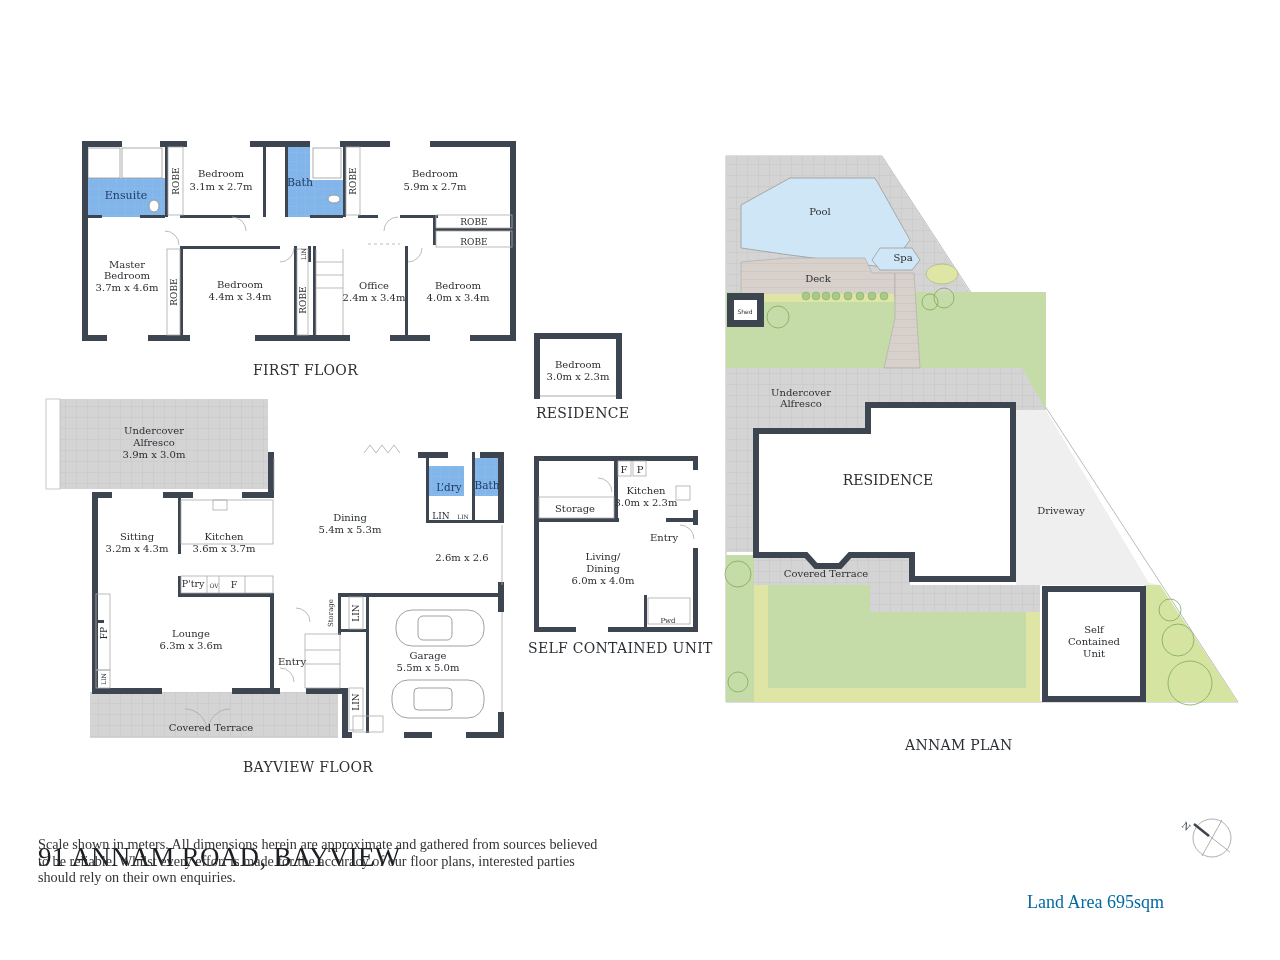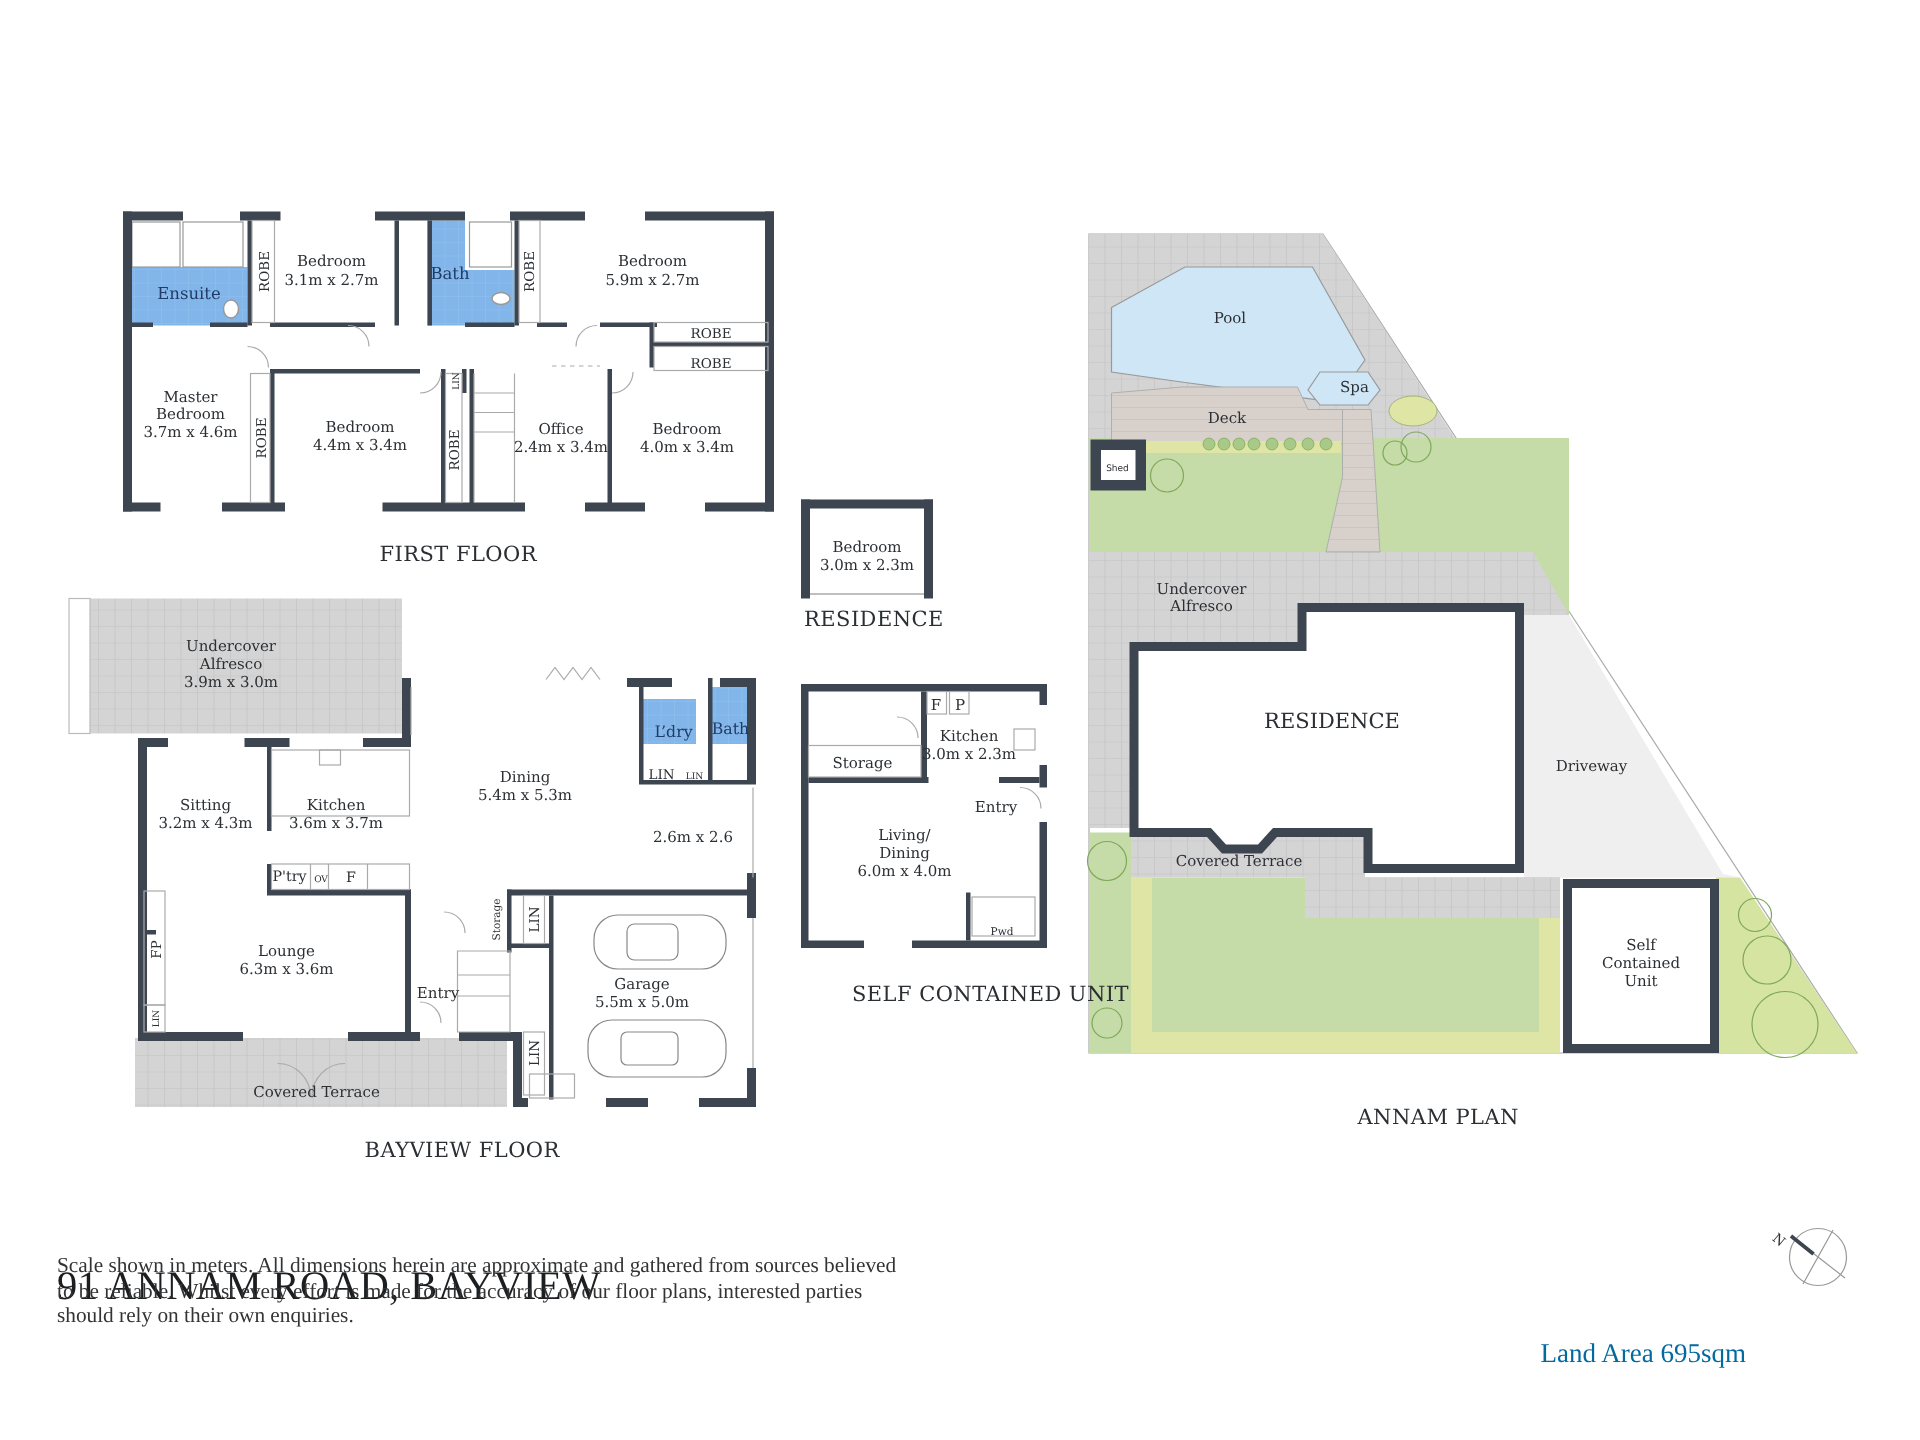--- a/index.html
+++ b/index.html
@@ -331,18 +331,18 @@
     <circle cx="1212" cy="838" r="19" fill="none" stroke="#999" stroke-width="0.8"></circle>
     <path d="M1194 824 L1230 852 M1222 820 L1202 856" stroke="#999" stroke-width="0.8"></path>
     <path d="M1194 824 L1209 836" stroke="#3d4650" stroke-width="2.5"></path>
     <text x="1183" y="827" font-size="9" class="lbl" transform="rotate(40 1183 824)">N</text>
   </g>
 </svg>
 
 <div class="section-title" style="left:253px;top:362px;">FIRST FLOOR</div>
 <div class="section-title" style="left:536px;top:405px;">RESIDENCE</div>
 <div class="section-title" style="left:243px;top:759px;">BAYVIEW FLOOR</div>
-<div class="section-title" style="left:568px;top:640px;margin-top:15px;">SELF CONTAINED UNIT</div>
+<div class="section-title" style="left:528px;top:640px;">SELF CONTAINED UNIT</div>
 <div class="section-title" style="left:905px;top:737px;">ANNAM PLAN</div>
 
 <div class="address">91 ANNAM ROAD, BAYVIEW</div>
 <div class="disclaimer">Scale shown in meters. All dimensions herein are approximate and gathered from sources believed to be  reliable. Whilst every effort is made for the accuracy of our floor plans, interested parties should rely on their own enquiries.</div>
 <div class="land">Land Area 695sqm</div>
 
 </body></html>

